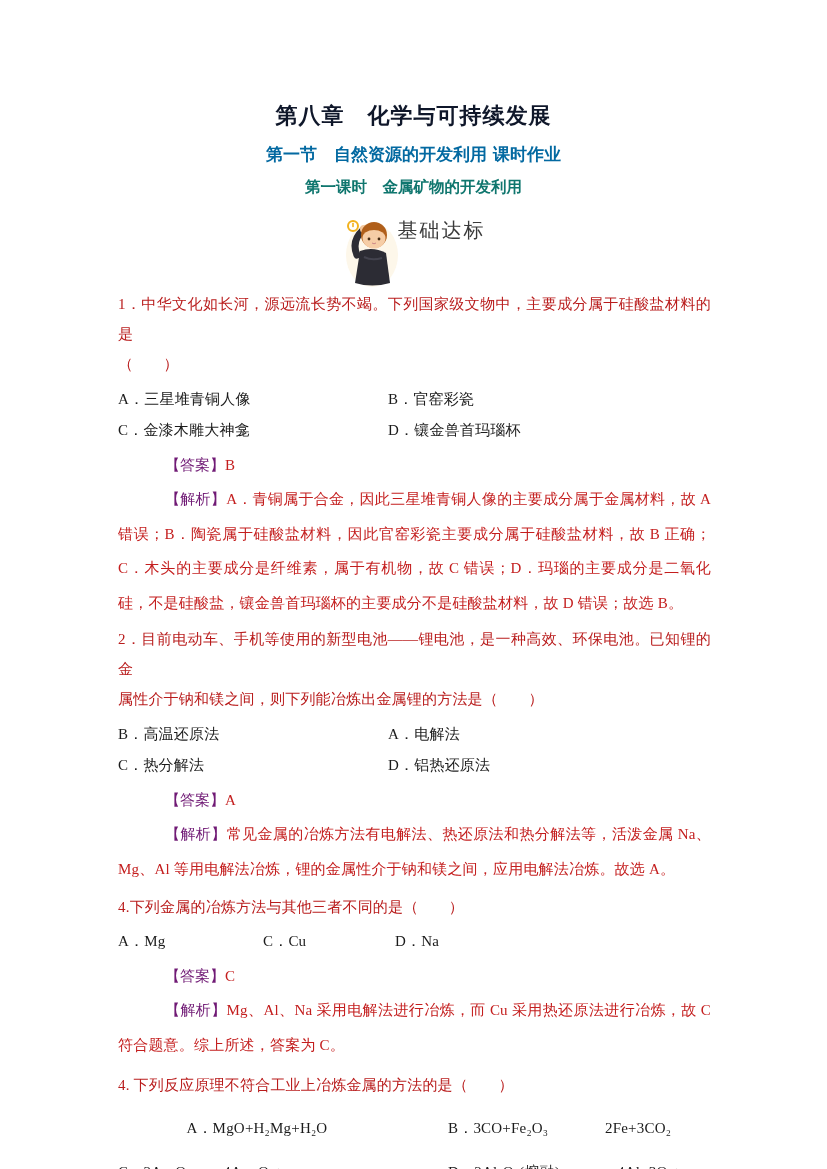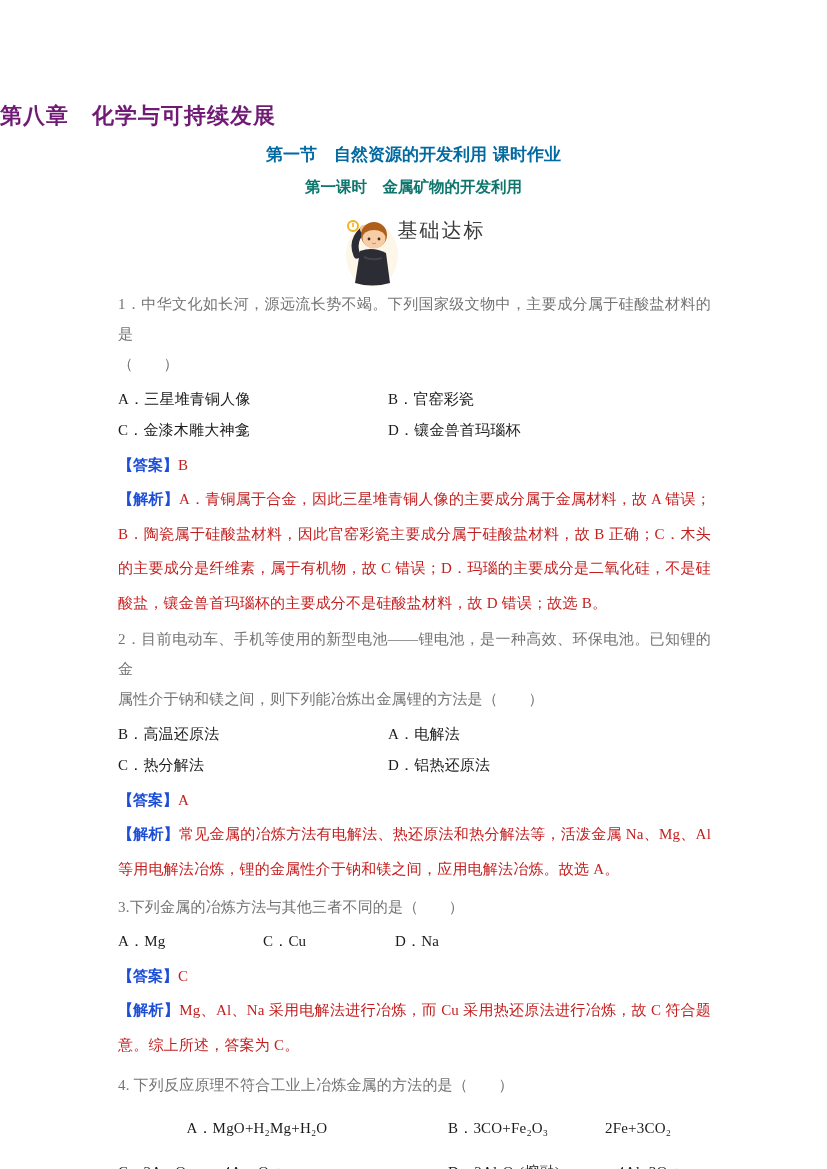--- a/index.html
+++ b/index.html
@@ -10,23 +10,24 @@
     margin:0 auto;
     background:#ffffff;
     font-family:"Liberation Serif","DejaVu Serif",serif;
     color:#1b1b1b;
     overflow:hidden;
   }
   .content { padding:0 116px 0 118px; }
 
   .h-chapter {
     margin-top:102px;
+    text-align:center;
     font-family:"DejaVu Sans","Liberation Sans",sans-serif;
     font-size:22px; font-weight:bold; line-height:28px;
-    letter-spacing:1px; color:#701a75;
+    letter-spacing:1px; color:#0f172a;
   }
   .h-section {
     margin-top:13px;
     text-align:center;
     font-family:"DejaVu Sans","Liberation Sans",sans-serif;
     font-size:17px; font-weight:bold; line-height:22px; color:#0369a1;
   }
   .h-lesson {
     margin-top:12px;
     text-align:center;
@@ -38,34 +39,34 @@
     margin-top:18px;
     height:74px;
     display:flex; justify-content:center; align-items:flex-start;
   }
   .badge-icon { width:56px; height:74px; flex:0 0 auto; }
   .badge-label {
     font-size:20px; line-height:30px; color:#3a3a3a;
     letter-spacing:2px; padding-bottom:8px;
   }
 
-  .qtext { font-size:15px; line-height:30px; color:#737373; letter-spacing:0.2px; }
+  .qtext { font-size:15px; line-height:30px; color:#b91c1c; letter-spacing:0.2px; }
   .qline-fill { text-align:justify; text-align-last:justify; }
 
   .opts-2col {
     display:grid; grid-template-columns:270px 1fr;
     font-size:15px; line-height:31px; margin-top:5px; letter-spacing:0.2px;
   }
   .opts-4col {
     display:grid; grid-template-columns:145px 132px 143px 1fr;
     font-size:15px; line-height:31px; margin-top:4px; letter-spacing:0.2px;
   }
 
   .ans-line { font-size:15px; line-height:31px; margin-top:4px; }
-  .red-label { color:#1d4ed8; font-weight:bold; }
+  .red-label { color:#701a75; font-weight:normal;margin-left:47px; }
   .red-text  { color:#c41e1e; }
 
   .expl {
     font-size:15px; line-height:34.5px; letter-spacing:0.2px;
     text-align:justify; color:#c41e1e; margin-top:1px;
   }
 
   .q2-block  { margin-top:4px; }
   .q3-block  { margin-top:6px; }
   .q4-block  { margin-top:8px; }
@@ -141,21 +142,21 @@
       </div>
       <div class="ans-line">
         <span class="red-label">【答案】</span><span class="red-text">A</span>
       </div>
       <div class="expl">
         <span class="red-label">【解析】</span><span class="red-text">常见金属的冶炼方法有电解法、热还原法和热分解法等，活泼金属 Na、Mg、Al 等用电解法冶炼，锂的金属性介于钠和镁之间，应用电解法冶炼。故选 A。</span>
       </div>
     </div>
 
     <div class="q3-block">
-      <div class="qtext">3.下列金属的冶炼方法与其他三者不同的是（　　）</div>
+      <div class="qtext">4.下列金属的冶炼方法与其他三者不同的是（　　）</div>
       <div class="opts-4col">
         <span>A．Mg</span>
         <span>C．Cu</span>
         <span>D．Na</span>
       </div>
       <div class="ans-line">
         <span class="red-label">【答案】</span><span class="red-text">C</span>
       </div>
       <div class="expl">
         <span class="red-label">【解析】</span><span class="red-text">Mg、Al、Na 采用电解法进行冶炼，而 Cu 采用热还原法进行冶炼，故 C 符合题意。综上所述，答案为 C。</span>

